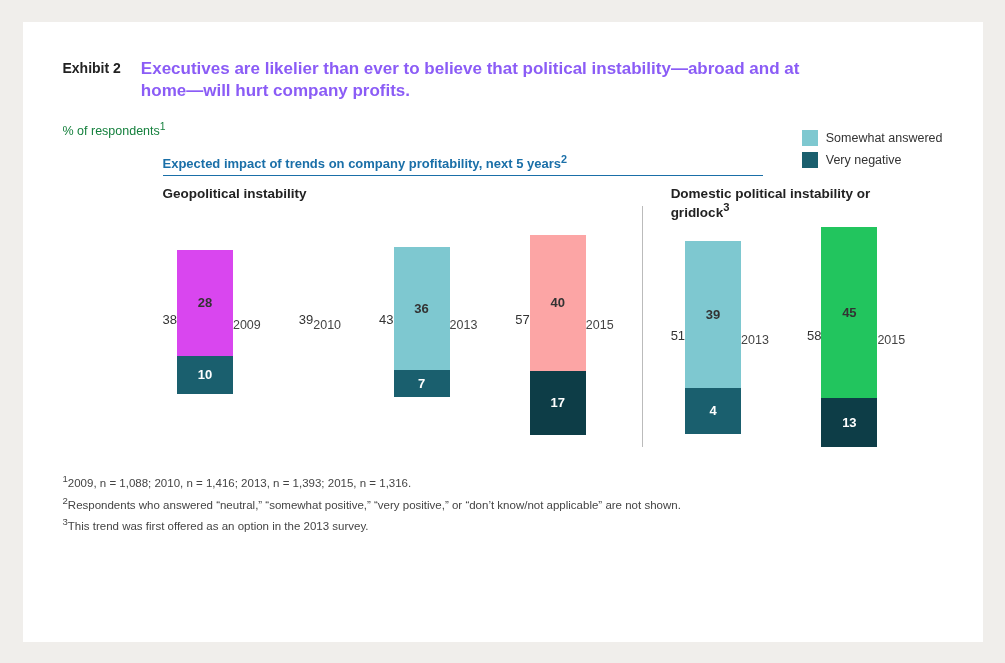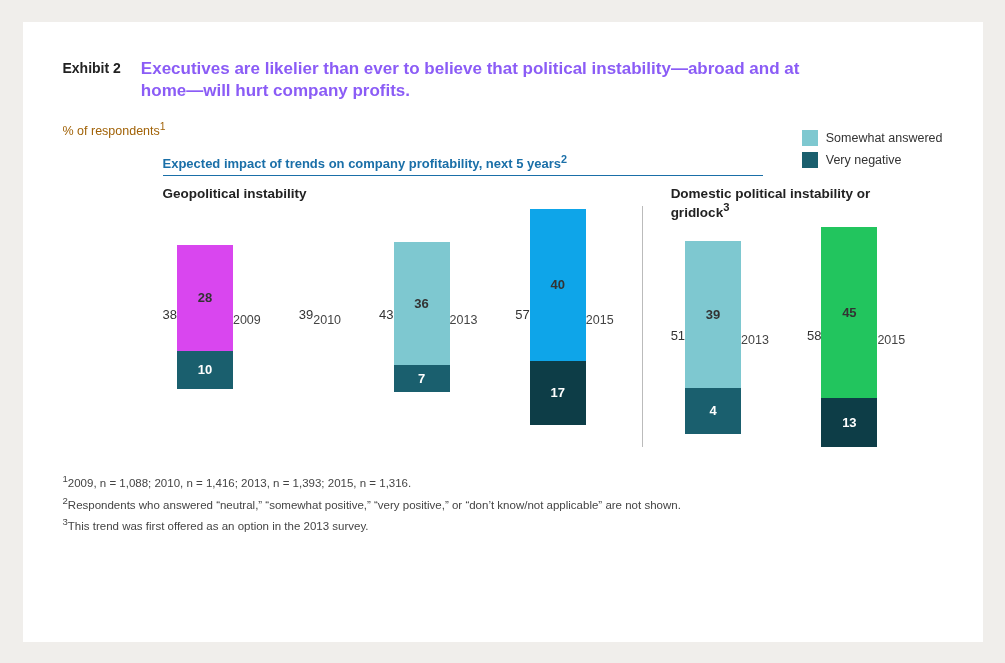--- a/index.html
+++ b/index.html
@@ -54,21 +54,21 @@
       font-size: 12.5px;
       color: #333;
     }
     .legend-swatch {
       width: 16px;
       height: 16px;
       flex-shrink: 0;
     }
     .pct-label {
       font-size: 12.5px;
-      color: #a16207;
+      color: #15803d;
       margin-bottom: 14px;
     }
     .chart-section-title {
       font-size: 13px;
       color: #1a6fa8;
       font-weight: bold;
       border-bottom: 1.5px solid #1a6fa8;
       padding-bottom: 4px;
       margin-bottom: 10px;
     }
@@ -186,21 +186,21 @@
             <div class="bar-total-label">43</div>
             <div class="bar-stack" style="position: relative;">
               <div class="bar-segment light" style="height: 123px; background: rgb(126, 200, 208); color: rgb(51, 51, 51); display: flex; align-items: center; justify-content: center; font-size: 13px; font-weight: bold;">36</div>
               <div class="bar-segment" style="height: 27px; background: rgb(26, 95, 110); color: rgb(255, 255, 255); display: flex; align-items: center; justify-content: center; font-size: 13px; font-weight: bold;">7</div>
             </div>
             <div class="bar-year">2013</div>
           </div>
           <div class="bar-group" style="align-items: center;">
             <div class="bar-total-label">57</div>
             <div class="bar-stack" style="position: relative;">
-              <div class="bar-segment light" style="height: 152px; background: #0ea5e9; color: rgb(51, 51, 51); display: flex; align-items: center; justify-content: center; font-size: 13px; font-weight: bold;">40</div>
+              <div class="bar-segment light" style="height: 136px; background: #fca5a5; color: rgb(51, 51, 51); display: flex; align-items: center; justify-content: center; font-size: 13px; font-weight: bold; margin-top: 26px;">40</div>
               <div class="bar-segment" style="height: 64px; background: rgb(13, 61, 71); color: rgb(255, 255, 255); display: flex; align-items: center; justify-content: center; font-size: 13px; font-weight: bold;">17</div>
             </div>
             <div class="bar-year">2015</div>
           </div>
         </div>
     </div>
 
     <div class="separator"></div>
 
     <div class="group-section">

